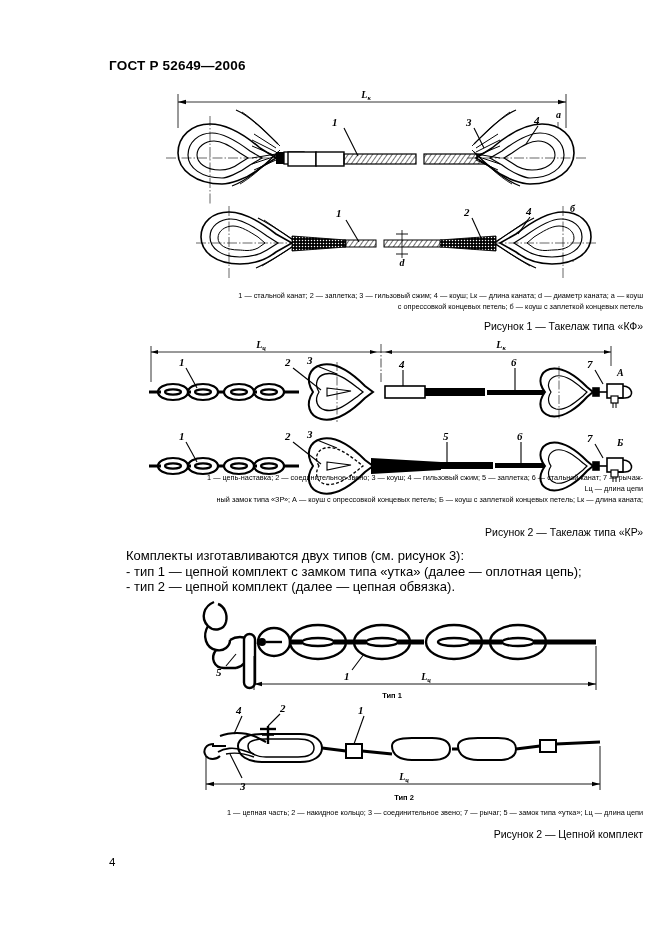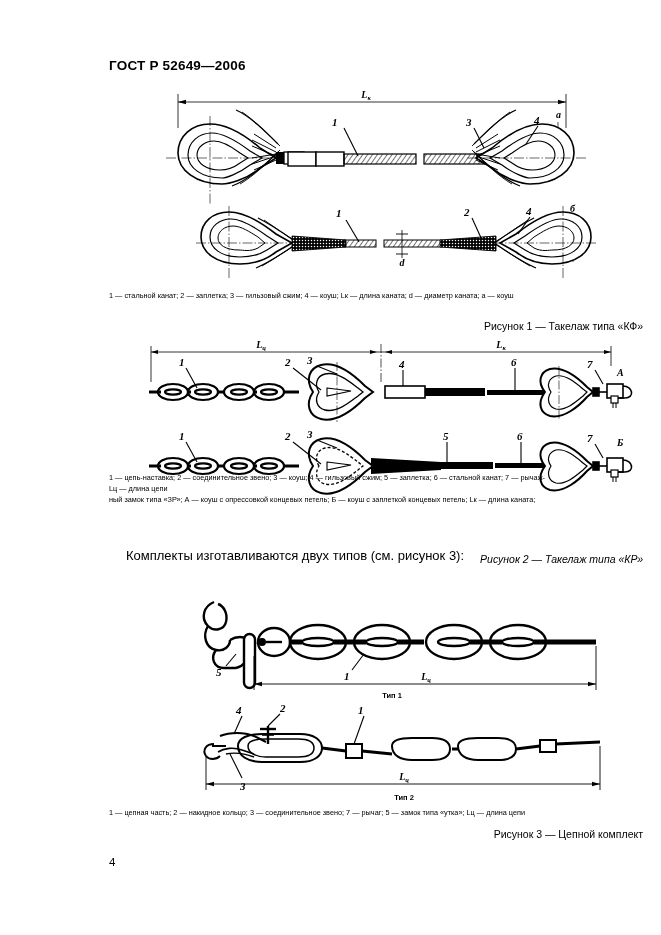--- a/index.html
+++ b/index.html
@@ -5,21 +5,21 @@
   html,body{margin:0;padding:0;}
   body{
     width:661px;height:935px;background:#ffffff;
     font-family:"Liberation Sans", sans-serif;
     color:#000;position:relative;overflow:hidden;
   }
   .page{position:relative;width:661px;height:786px;margin-left:46px;}
   .header{position:absolute;left:63px;top:58px;font-size:13.5px;font-weight:bold;letter-spacing:0.2px;}
   .pageno{position:absolute;left:63px;top:856px;font-size:11.5px;}
 
-  .legend{position:absolute;font-size:7.3px;text-align:left;line-height:11px;width:534px;left:63px;}
+  .legend{position:absolute;font-size:7.3px;text-align:right;line-height:11px;width:534px;left:63px;}
   .figcap{position:absolute;width:534px;left:63px;text-align:right;font-size:10.5px;}
 
   .body-text{position:absolute;left:80px;font-size:13px;line-height:15.5px;}
   .body-text div{white-space:pre;}
 
   .fig{position:absolute;}
   svg{display:block;overflow:visible;}
   text{font-family:"Liberation Serif", serif;}
   .num{font-style:italic;font-weight:bold;font-family:"Liberation Serif",serif;font-size:11px;}
   .dim{font-style:italic;font-weight:bold;font-family:"Liberation Serif",serif;font-size:10px;}
@@ -157,20 +157,21 @@
         <line x1="322" y1="34" x2="334" y2="17"></line>
       </g>
       <text class="num" x="140" y="17">1</text>
       <text class="num" x="268" y="16">2</text>
       <text class="num" x="330" y="15">4</text>
     </svg>
   </div>
 
   <div class="legend" style="top:290px;">
     <div>1 — стальной канат; 2 — заплетка; 3 — гильзовый сжим; 4 — коуш; Lк — длина каната; d — диаметр каната; а — коуш</div>
+    <div>с опрессовкой концевых петель; б — коуш с заплеткой концевых петель</div>
   </div>
   <div class="figcap" style="top:320px;">Рисунок 1 — Такелаж типа «КФ»</div>
 
   <div class="fig" style="left:95px;top:336px;">
     <svg width="490" height="86" viewBox="0 0 490 86">
 
       <g>
         <line class="ln" x1="10" y1="16" x2="470" y2="16" stroke-width="0.8"></line>
         <line class="ln" x1="10" y1="10" x2="10" y2="46" stroke-width="0.8"></line>
         <line class="ln" x1="240" y1="8" x2="240" y2="48" stroke-width="0.7" stroke-dasharray="9,2,1.5,2"></line>
@@ -303,24 +304,26 @@
       <text class="num" x="376" y="16">6</text>
       <text class="num" x="446" y="18">7</text>
     </svg>
   </div>
 
   <div class="legend" style="top:472px;">
     <div>1 — цепь-наставка; 2 — соединительное звено; 3 — коуш; 4 — гильзовый сжим; 5 — заплетка; 6 — стальной канат; 7 — рычаж-</div>
     <div>Lц — длина цепи</div>
     <div>ный замок типа «ЗР»; А — коуш с опрессовкой концевых петель; Б — коуш с заплеткой концевых петель; Lк — длина каната;</div>
   </div>
-  <div class="figcap" style="top:553px;font-style:italic;">Рисунок 2 — Такелаж типа «КР»</div>
+  <div class="figcap" style="top:526px;">Рисунок 2 — Такелаж типа «КР»</div>
 
   <div class="body-text" style="top:548px;">
     <div>Комплекты изготавливаются двух типов (см. рисунок 3):</div>
+    <div>- тип 1 — цепной комплект с замком типа «утка» (далее — оплотная цепь);</div>
+    <div>- тип 2 — цепной комплект (далее — цепная обвязка).</div>
   </div>
 
   <div class="fig" style="left:150px;top:596px;">
     <svg width="420" height="105" viewBox="0 0 420 105">
 
       <g fill="none" stroke="#000" stroke-width="2.4">
         <path d="M18,6 C8,10 4,22 12,30 C18,36 28,34 30,26"></path>
         <path d="M30,26 C32,18 28,10 22,8"></path>
         <path d="M12,30 C6,40 10,52 20,54 C28,56 34,50 34,44"></path>
         <path d="M34,44 C40,40 48,40 54,44 L60,48"></path>
@@ -420,16 +423,16 @@
       <text class="num" x="84" y="10">2</text>
       <text class="num" x="162" y="12">1</text>
       <text class="num" x="44" y="88">3</text>
       <text class="typelbl" x="208" y="98" text-anchor="middle">Тип 2</text>
     </svg>
   </div>
 
   <div class="legend" style="top:807px;">
     <div>1 — цепная часть; 2 — накидное кольцо; 3 — соединительное звено; 7 — рычаг; 5 — замок типа «утка»; Lц — длина цепи</div>
   </div>
-  <div class="figcap" style="top:828px;">Рисунок 3 — Цепной комплект</div>
+  <div class="figcap" style="top:828px;">Рисунок 2 — Цепной комплект</div>
 
   <div class="pageno">4</div>
 </div>
 
 </body></html>

